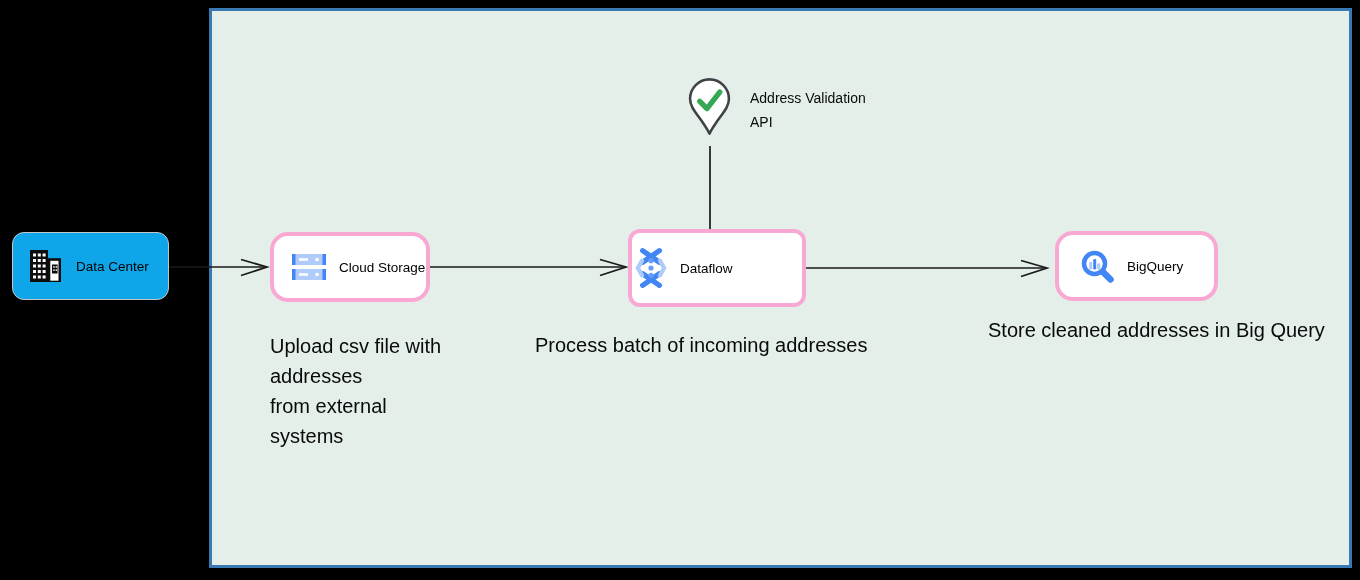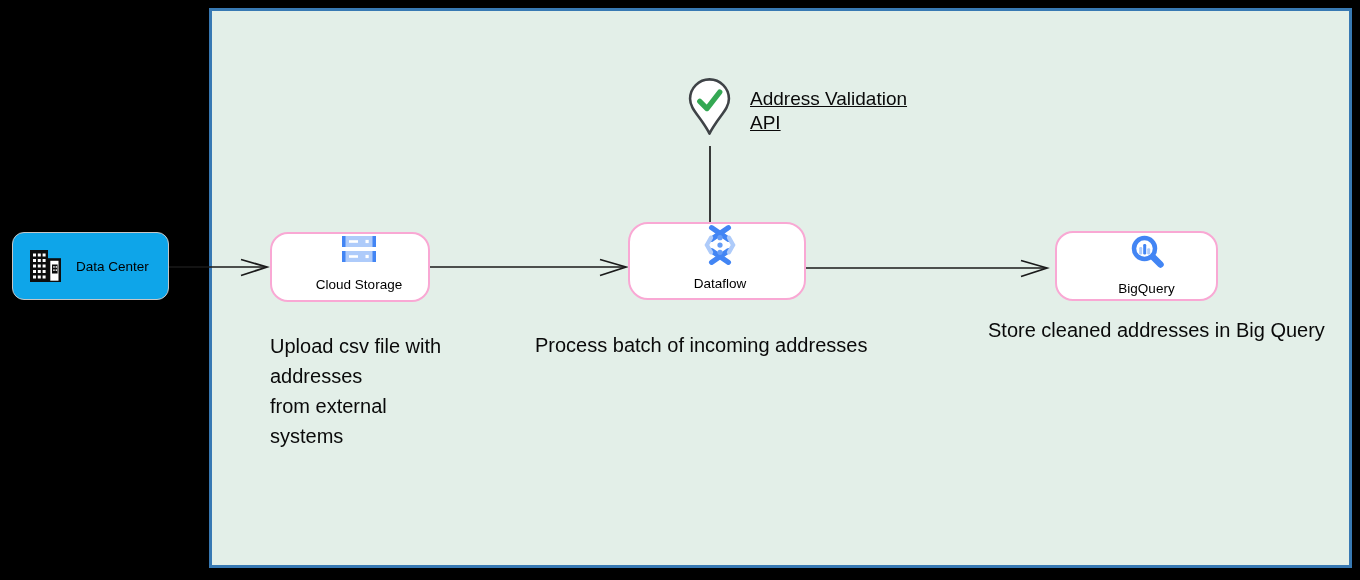--- a/index.html
+++ b/index.html
@@ -19,30 +19,30 @@
     box-sizing:border-box;display:flex;align-items:center;
     font-size:13.5px;color:#000;
   }
   .node .ic{flex:0 0 auto;display:block;}
   .node-label{white-space:nowrap;}
   .node-dc{
     left:12px;top:232px;width:157px;height:68px;border-radius:12px;
     background:#0ea5e9;border:1px solid #c6c6c6;padding-left:16px;gap:15px;
   }
   .node-blue{
-    background:#ffffff;border:2px solid #f9a8d4;flex-direction:column;
+    background:#ffffff;border:4px solid #f9a8d4;
   }
   .node-cs{left:270px;top:232px;width:160px;height:70px;border-radius:18px;padding-left:18px;gap:13px;}
-  .node-df{left:628px;top:222px;width:178px;height:78px;border-radius:20px;padding-left:6px;gap:10px;}
+  .node-df{left:628px;top:229px;width:178px;height:78px;border-radius:12px;padding-left:0;gap:10px;}
   .node-bq{left:1049px;top:231px;width:163px;height:70px;border-radius:18px;padding-left:20px;gap:12px;margin-left:6px;}
   .pin{left:687px;top:77px;width:45px;height:60px;}
   .caption{
     font-size:20px;line-height:30px;color:#0a0a0a;white-space:pre-line;
   }
-  .api-label{left:750px;top:87px;font-size:19px;line-height:23.5px;white-space:pre-line;text-decoration:underline;}
+  .api-label{left:750px;top:87px;font-size:14px;line-height:23.5px;white-space:pre-line;}
   .cap-1{left:270px;top:331px;width:270px;}
   .cap-2{left:535px;top:330px;white-space:nowrap;}
   .cap-3{left:988px;top:315px;white-space:nowrap;}
 </style>
 </head>
 <body>
 
 <div class="abs boundary"></div>
 
 <svg class="abs connectors" viewBox="0 0 1360 580" xmlns="http://www.w3.org/2000/svg">

